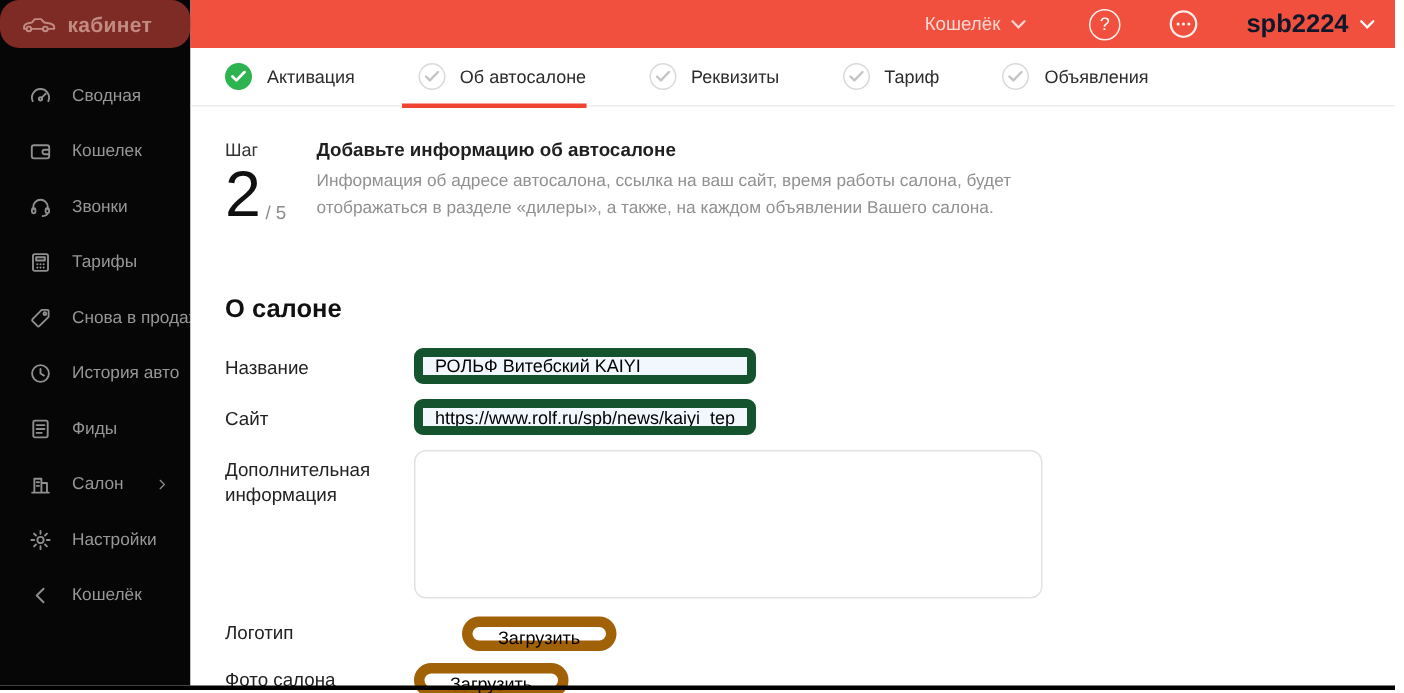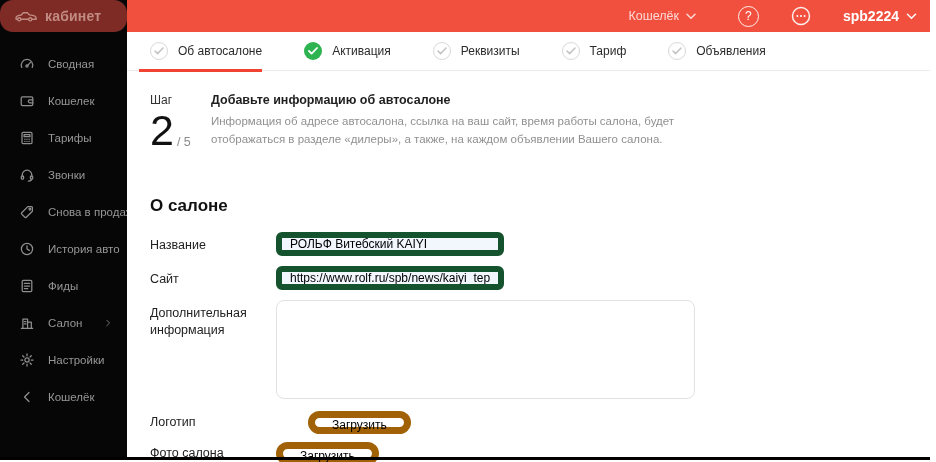--- a/index.html
+++ b/index.html
@@ -21,21 +21,21 @@
   .icon-fill { fill:#8f8f8f; stroke:none; }
 
   
   .topbar { position:absolute; left:127px; top:0; width:803px; height:32px; background:#f2503f;
     display:flex; align-items:center; justify-content:flex-end; padding-right:13px; }
   .tb-wallet { display:flex; align-items:center; gap:7px; color:rgba(255,255,255,.78);
     font-size:12.5px; cursor:pointer; }
   .tb-iconbtn { width:21px; height:21px; border:1.5px solid rgba(255,255,255,.9); border-radius:50%;
     color:#fff; display:flex; align-items:center; justify-content:center; font-size:12px;
     cursor:pointer; }
-  .tb-account { display:flex; align-items:center; gap:7px; color:#ffffff; font-size:14px;
+  .tb-account { display:flex; align-items:center; gap:7px; color:#0f172a; font-size:17px;
     font-weight:bold; cursor:pointer; }
   .gap1 { width:42px; } .gap2 { width:30px; } .gap3 { width:30px; }
 
   
   .main { position:absolute; left:127px; top:32px; width:803px; height:425px; background:#fff; }
 
   .steps { height:39px; display:flex; align-items:center; gap:42px; padding-left:23px;
     border-bottom:1px solid #ececec; }
   .step { position:relative; height:39px; display:flex; align-items:center; gap:10px; cursor:pointer; }
   .step-label { font-size:12px; color:#2b2b2b; white-space:nowrap; }
@@ -104,44 +104,44 @@
           <g class="icon-stroke">
               <rect x="2.2" y="3.8" width="11.6" height="8.8" rx="1.4"></rect>
               <path d="M13.8 6.8h-3a1.5 1.5 0 0 0 0 3h3"></path>
             </g>
         </svg>
         <span class="lbl">Кошелек</span>
       </div>
       <div class="nav-item">
         <svg width="16" height="16" viewBox="0 0 16 16">
           <g class="icon-stroke">
+              <path d="M3.2 9.5V8a4.8 4.8 0 0 1 9.6 0v1.5"></path>
+              <rect x="2.3" y="8.8" width="2.3" height="3.4" rx="1"></rect>
+              <rect x="11.4" y="8.8" width="2.3" height="3.4" rx="1"></rect>
+              <path d="M12.6 12.2c0 1.1-1.4 1.7-3.2 1.9"></path>
+            </g>
+        </svg>
+        <span class="lbl">Звонки</span>
+      </div>
+      <div class="nav-item">
+        <svg width="16" height="16" viewBox="0 0 16 16">
+          <g class="icon-stroke">
               <rect x="3" y="2.4" width="10" height="11.2" rx="1.2"></rect>
               <rect x="5.1" y="4.5" width="5.8" height="2.2"></rect>
             </g>
           <g class="icon-fill">
               <circle cx="5.9" cy="9.2" r=".7"></circle>
               <circle cx="8" cy="9.2" r=".7"></circle>
               <circle cx="10.1" cy="9.2" r=".7"></circle>
               <circle cx="5.9" cy="11.4" r=".7"></circle>
               <circle cx="8" cy="11.4" r=".7"></circle>
               <circle cx="10.1" cy="11.4" r=".7"></circle>
             </g>
         </svg>
         <span class="lbl">Тарифы</span>
-      </div>
-      <div class="nav-item">
-        <svg width="16" height="16" viewBox="0 0 16 16">
-          <g class="icon-stroke">
-              <path d="M3.2 9.5V8a4.8 4.8 0 0 1 9.6 0v1.5"></path>
-              <rect x="2.3" y="8.8" width="2.3" height="3.4" rx="1"></rect>
-              <rect x="11.4" y="8.8" width="2.3" height="3.4" rx="1"></rect>
-              <path d="M12.6 12.2c0 1.1-1.4 1.7-3.2 1.9"></path>
-            </g>
-        </svg>
-        <span class="lbl">Звонки</span>
       </div>
       <div class="nav-item">
         <svg width="16" height="16" viewBox="0 0 16 16">
           <g class="icon-stroke">
               <path d="M13.4 7.2V3.4a.8.8 0 0 0-.8-.8H8.8L2.7 8.7a1 1 0 0 0 0 1.4l3.2 3.2a1 1 0 0 0 1.4 0z"></path>
               <circle cx="10.9" cy="5.1" r=".9"></circle>
             </g>
         </svg>
         <span class="lbl">Снова в продаже</span>
       </div>
@@ -220,35 +220,35 @@
       <span>spb2224</span>
       <svg width="11" height="7" viewBox="0 0 10 7">
         <path d="M1 1.2l4 4 4-4" fill="none" stroke="#fff" stroke-width="1.5" stroke-linecap="round"></path>
       </svg>
     </div>
   </header>
 
   <main class="main">
 
     <div class="steps">
+      <div class="step">
+        <span class="check done">
+          <svg width="10" height="8" viewBox="0 0 10 8">
+              <path d="M1 4l2.6 2.6L9 1" fill="none" stroke="#fff" stroke-width="1.8" stroke-linecap="round" stroke-linejoin="round"></path>
+            </svg>
+        </span>
+        <span class="step-label">Активация</span>
+      </div>
       <div class="step active">
         <span class="check pending">
           <svg width="10" height="8" viewBox="0 0 10 8">
               <path d="M1 4l2.6 2.6L9 1" fill="none" stroke="#c4c4c4" stroke-width="1.6" stroke-linecap="round" stroke-linejoin="round"></path>
             </svg>
         </span>
         <span class="step-label">Об автосалоне</span>
-      </div>
-      <div class="step">
-        <span class="check done">
-          <svg width="10" height="8" viewBox="0 0 10 8">
-              <path d="M1 4l2.6 2.6L9 1" fill="none" stroke="#fff" stroke-width="1.8" stroke-linecap="round" stroke-linejoin="round"></path>
-            </svg>
-        </span>
-        <span class="step-label">Активация</span>
       </div>
       <div class="step">
         <span class="check pending">
           <svg width="10" height="8" viewBox="0 0 10 8">
               <path d="M1 4l2.6 2.6L9 1" fill="none" stroke="#c4c4c4" stroke-width="1.6" stroke-linecap="round" stroke-linejoin="round"></path>
             </svg>
         </span>
         <span class="step-label">Реквизиты</span>
       </div>
       <div class="step">

